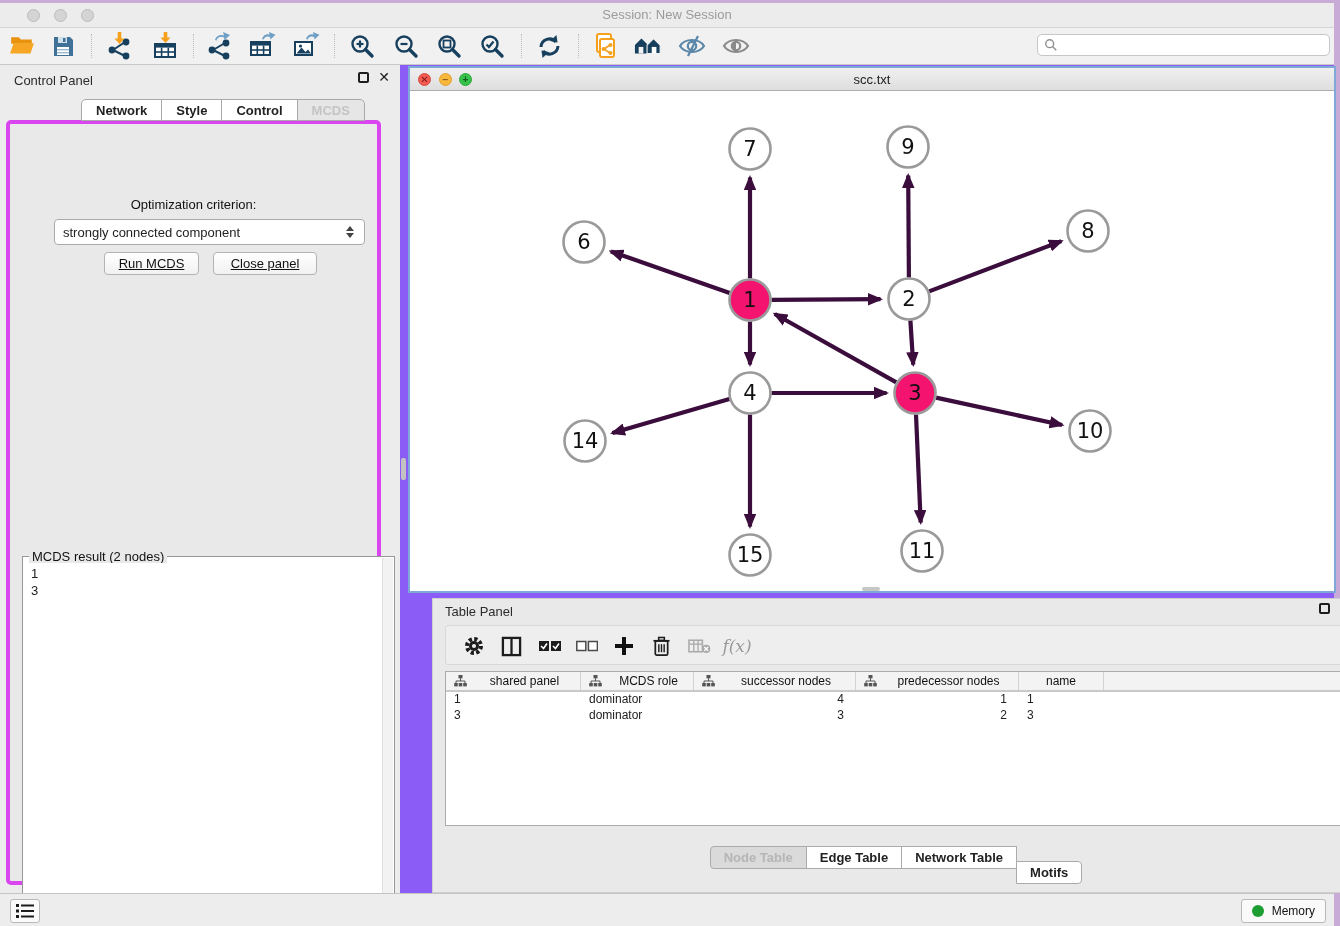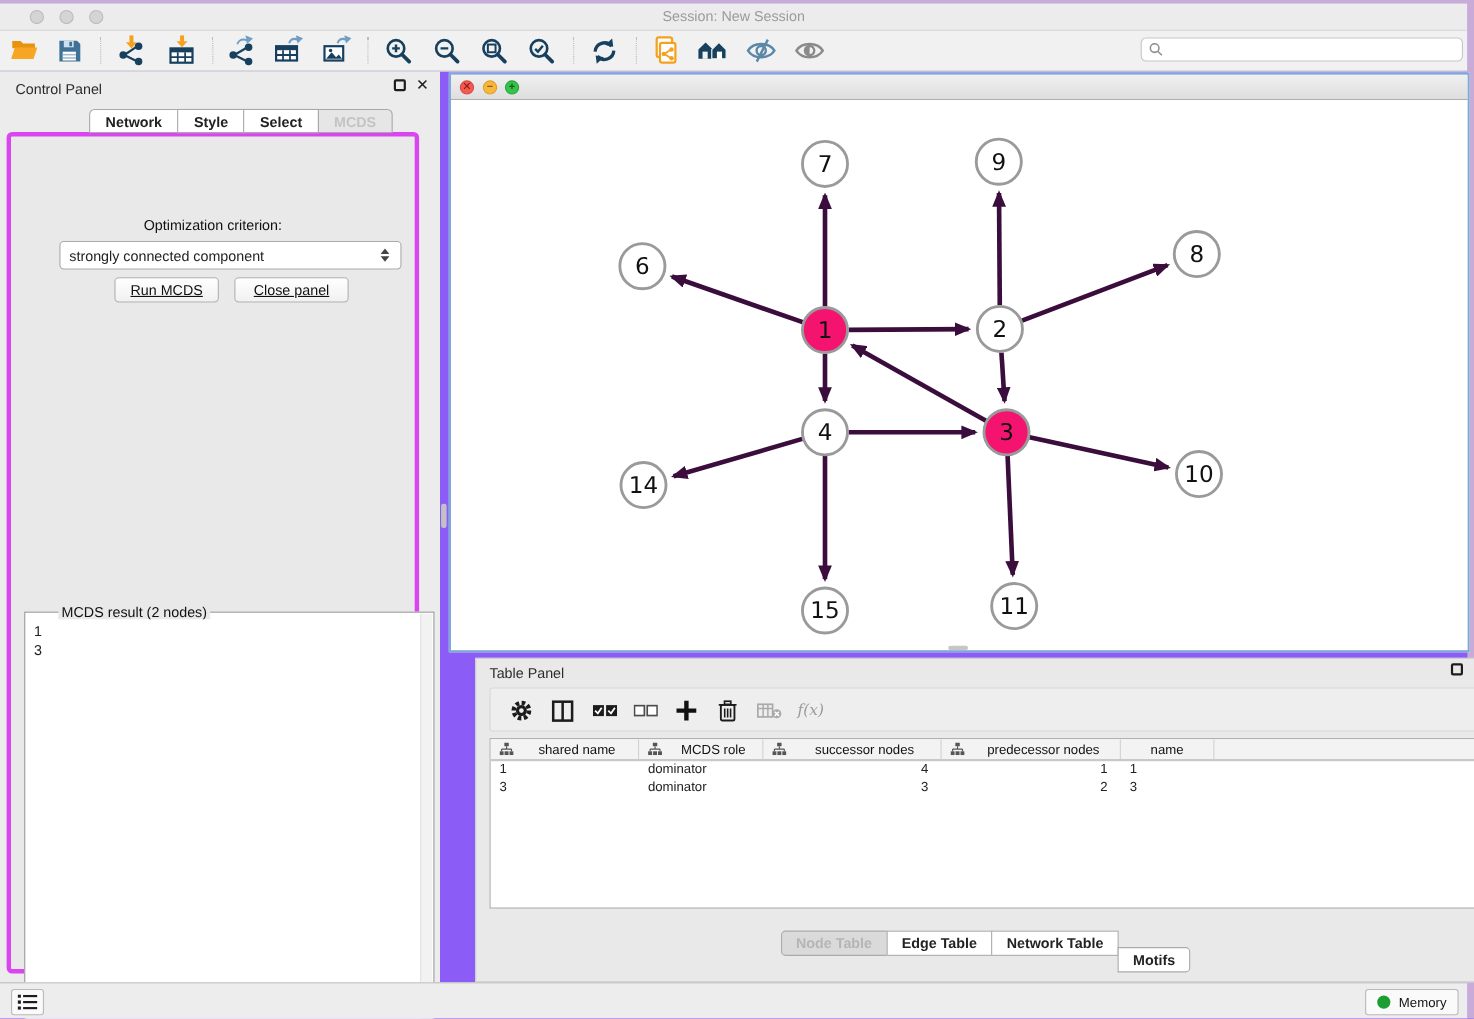--- a/index.html
+++ b/index.html
@@ -44,42 +44,42 @@
               font-size:13px; display:flex; align-items:center; padding:12px 8px; }
   .dropdown .dd-label { flex:1; }
   .stepper { width:12px; display:flex; flex-direction:column; align-items:center; gap:2px; }
   .stepper .up { width:0;height:0;border-left:4px solid transparent;border-right:4px solid transparent;border-bottom:5px solid #444; }
   .stepper .down { width:0;height:0;border-left:4px solid transparent;border-right:4px solid transparent;border-top:5px solid #444; }
   .cp-btn { position:absolute; top:128px; height:23px; background:linear-gradient(#ffffff,#f1f1f1); border:1px solid #b3b3b3; border-radius:4px;
             font-size:13px; font-family:inherit; color:#111;text-decoration:underline; }
   .btn-run { left:94px; width:95px; }
   .btn-close { left:203px; width:104px; }
   .result-group { position:absolute; left:12px; top:432px; width:373px; height:378px; border:1px solid #979797; background:#fff; }
-  .result-legend { position:absolute; left:6px; top:-8px; background:#e9e9e9; padding:0 3px; font-size:13px; color:#111;margin-left:24px; }
+  .result-legend { position:absolute; left:6px; top:-8px; background:#e9e9e9; padding:0 3px; font-size:13px; color:#111; }
   .result-text { position:absolute; left:1px; top:6px; right:12px; bottom:1px; background:#fff; font-size:13px; line-height:17px; padding:2px 7px; white-space:pre-line; }
   .result-scroll { position:absolute; right:1px; top:1px; bottom:1px; width:11px; background:#f2f2f2; border-left:1px solid #e0e0e0; }
 
   
   .net-window { position:absolute; left:408px; top:63px; width:928px; height:527px; border:2px solid #7da9d8; background:#fff; }
   .net-titlebar { position:absolute; left:0; top:0; width:100%; height:23px; background:linear-gradient(#f0f0f0,#dedede); border-bottom:1px solid #aeaeae; }
   .net-title { position:absolute; top:4px; width:100%; text-align:center; font-size:13px; color:#222; }
   .tl { position:absolute; top:5px; width:13px; height:13px; border-radius:50%; font-size:10px; font-weight:bold; display:flex; align-items:center; justify-content:center; line-height:1; }
   .tl-red { left:8px; background:#f25a52; border:1px solid #d94c43; color:#7e1b14; }
   .tl-yellow { left:29px; background:#f6b73c; border:1px solid #dfa02c; color:#8a5d10; }
   .tl-green { left:49px; background:#38c24b; border:1px solid #2aa83c; color:#0e611c; }
   .net-canvas { position:absolute; left:0; top:23px; width:924px; height:500px; background:#fff; }
   .hscroll-thumb { position:absolute; left:452px; bottom:0; width:18px; height:4px; background:#c6c6c6; border-radius:2px; }
   .divider-handle { position:absolute; left:401px; top:455px; width:5px; height:22px; background:#c2c2c2; border-radius:2px; }
 
   
   .table-panel { position:absolute; left:432px; top:595px; width:928px; height:295px; background:#e9e9e9; border:1px solid #cfcfcf; }
   .tp-header { position:absolute; left:12px; top:5px; font-size:13px; color:#2b2b2b; }
   .tp-toolbar { position:absolute; left:12px; top:26px; right:12px; height:40px; background:#eeeeee; border:1px solid #d8d8d8; border-radius:3px; }
   .tp-icon { position:absolute; top:7px; width:26px; height:26px; display:flex; align-items:center; justify-content:center; }
-  .fx-label { font-family:"DejaVu Serif","Liberation Serif",serif; font-style:italic; font-size:14px; color:#9a9a9a; }
+  .fx-label { font-family:"DejaVu Serif","Liberation Serif",serif; font-style:italic; font-size:17px; color:#9a9a9a; }
   .grid { position:absolute; left:12px; top:72px; right:11px; bottom:66px; background:#fff; border:1px solid #ababab; overflow:hidden; }
   .grid-header { display:flex; height:20px; border-bottom:2px solid #c9c9c9; background:#f3f3f3; }
   .gh-cell { display:flex; align-items:center; font-size:12px; color:#111; border-right:1px solid #d2d2d2; padding:0 4px; }
   .gh-cell .hier { margin:0 6px 0 4px; flex:0 0 auto; }
   .gh-cell .lbl { flex:1; text-align:center; }
   .grid-row { display:flex; height:16px; font-size:12px; }
   .g-cell { padding:0 8px; white-space:nowrap; overflow:hidden; }
   .num-right { text-align:right; padding-right:12px; }
   .tp-tabs { position:absolute; left:0; right:0; bottom:8px; display:flex; justify-content:center; }
   .tp-tab { height:23px; padding:0 13px; background:#fff; border:1px solid #ababab; margin-left:-1px; font-size:13px; font-weight:600;
@@ -277,21 +277,21 @@
 
   <div class="control-panel">
     <div class="panel-header">Control Panel</div>
     <div class="win-btns">
       <span class="float-btn"></span>
       <span class="close-x">✕</span>
     </div>
     <div class="cp-tabs">
       <div class="cp-tab">Network</div>
       <div class="cp-tab">Style</div>
-      <div class="cp-tab">Select</div>
+      <div class="cp-tab">Control</div>
       <div class="cp-tab inactive-look">MCDS</div>
     </div>
     <div class="cp-body">
       <div class="opt-label">Optimization criterion:</div>
       <div class="dropdown">
         <span class="dd-label">strongly connected component</span>
         <span class="stepper">
             <span class="up"></span>
             <span class="down"></span>
           </span>
@@ -305,20 +305,21 @@
         <div class="result-scroll"></div>
       </div>
     </div>
   </div>
 
   <div class="net-window">
     <div class="net-titlebar">
       <span class="tl tl-red">✕</span>
       <span class="tl tl-yellow">−</span>
       <span class="tl tl-green">+</span>
+      <div class="net-title">scc.txt</div>
     </div>
     <div class="net-canvas">
       <svg id="graph-svg" width="924" height="500">
           <defs>
             <marker id="arrow" viewBox="0 0 12 10" refX="10" refY="5" markerWidth="15" markerHeight="12.5" markerUnits="userSpaceOnUse" orient="auto">
               <path d="M0 0 L12 5 L0 10 Z" fill="#3a0d3c"></path>
             </marker>
           </defs>
           <line x1="340.0" y1="187.5" x2="340.0" y2="86.5" stroke="#3a0d3c" stroke-width="4.2" marker-end="url(#arrow)"></line>
           <line x1="319.7" y1="201.9" x2="200.9" y2="160.4" stroke="#3a0d3c" stroke-width="4.2" marker-end="url(#arrow)"></line>
@@ -459,21 +460,21 @@
           <svg class="hier" width="13" height="12" viewBox="0 0 13 12">
               <rect x="4.5" y="0" width="4" height="3.4" fill="#555"></rect>
               <line x1="6.5" y1="3.4" x2="6.5" y2="6" stroke="#555" stroke-width="1"></line>
               <line x1="2" y1="6" x2="11" y2="6" stroke="#555" stroke-width="1"></line>
               <line x1="2" y1="6" x2="2" y2="8" stroke="#555" stroke-width="1"></line>
               <line x1="11" y1="6" x2="11" y2="8" stroke="#555" stroke-width="1"></line>
               <rect x="0.2" y="8" width="3.6" height="3.4" fill="#555"></rect>
               <rect x="4.7" y="8" width="3.6" height="3.4" fill="#555"></rect>
               <rect x="9.2" y="8" width="3.6" height="3.4" fill="#555"></rect>
             </svg>
-          <span class="lbl">shared name</span>
+          <span class="lbl">shared panel</span>
         </div>
         <div class="gh-cell" style="width:113px">
           <svg class="hier" width="13" height="12" viewBox="0 0 13 12">
               <rect x="4.5" y="0" width="4" height="3.4" fill="#555"></rect>
               <line x1="6.5" y1="3.4" x2="6.5" y2="6" stroke="#555" stroke-width="1"></line>
               <line x1="2" y1="6" x2="11" y2="6" stroke="#555" stroke-width="1"></line>
               <line x1="2" y1="6" x2="2" y2="8" stroke="#555" stroke-width="1"></line>
               <line x1="11" y1="6" x2="11" y2="8" stroke="#555" stroke-width="1"></line>
               <rect x="0.2" y="8" width="3.6" height="3.4" fill="#555"></rect>
               <rect x="4.7" y="8" width="3.6" height="3.4" fill="#555"></rect>

